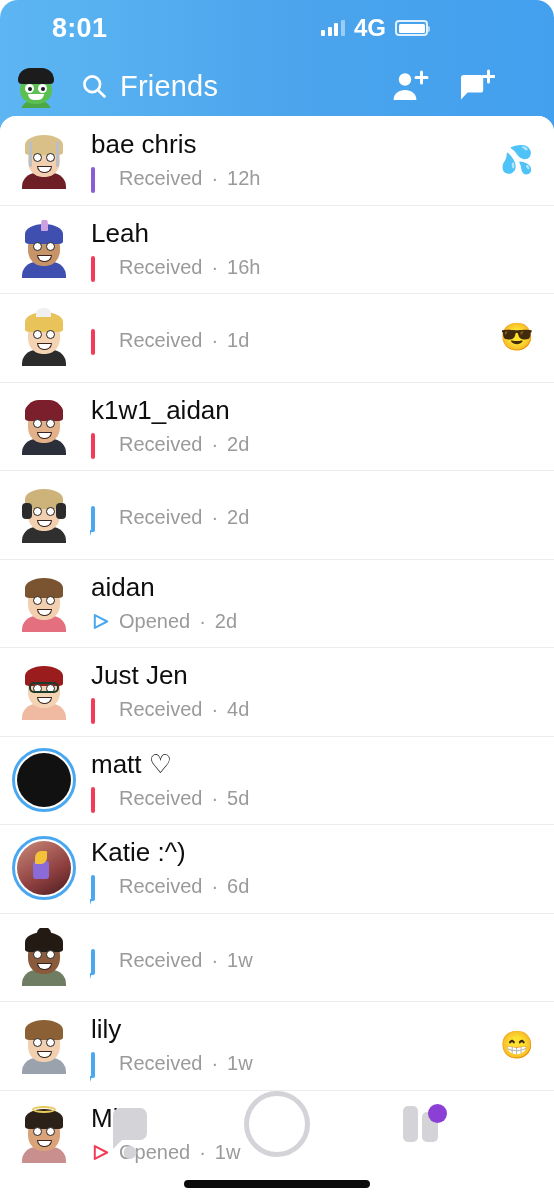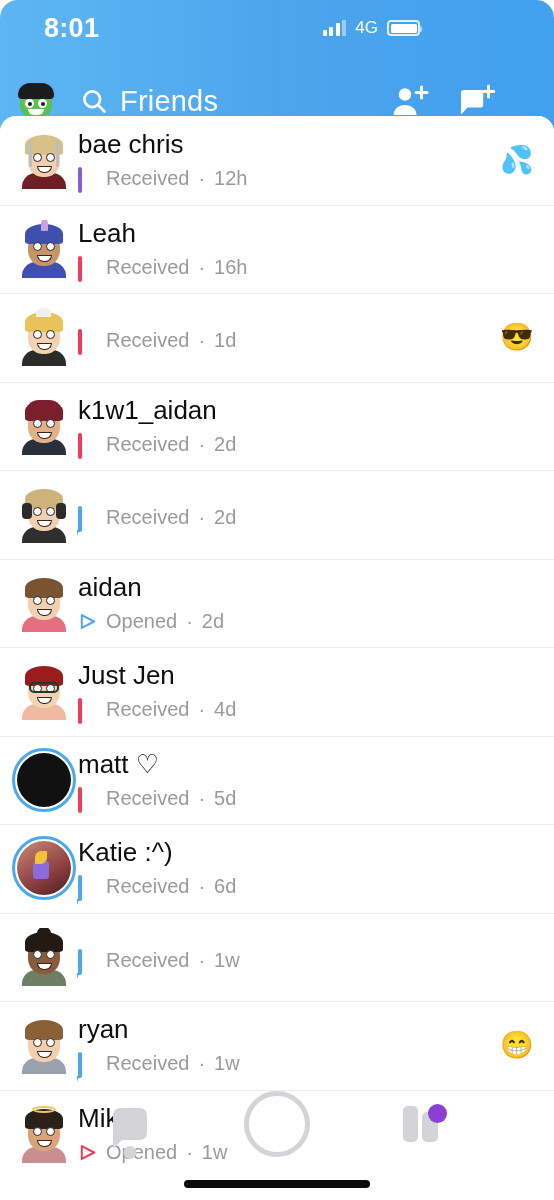--- a/index.html
+++ b/index.html
@@ -12,49 +12,49 @@
   #app {
     position:relative;
     width:554px; height:1200px;
     background:linear-gradient(90deg,#5DB6F2 0%,#4BA4EC 55%,#42A0EF 100%);
     border-radius:18px 18px 0 0;
     overflow:hidden;
   }
 
   
   .statusbar {
-    position:absolute; top:0; left:0; width:450px; height:56px;
+    position:absolute; top:0; left:8px; width:450px; height:56px;
     display:flex; align-items:center; justify-content:space-between;
     padding:0 30px 0 44px;
   }
   .clock {
     color:#fff; font-size:27px; font-weight:bold; letter-spacing:.3px;
   }
   .status-right { display:flex; align-items:center; gap:9px; }
   .bars { display:flex; align-items:flex-end; gap:2.5px; height:16px; }
   .bars i { display:block; width:4px; background:#fff; border-radius:1px; }
   .bars i:nth-child(1){ height:6px; }
   .bars i:nth-child(2){ height:9px; }
   .bars i:nth-child(3){ height:13px; }
   .bars i:nth-child(4){ height:16px; opacity:.45; }
-  .netlabel { color:#fff; font-size:17px; font-weight:400; }
+  .netlabel { color:#fff; font-size:24px; font-weight:700; }
   .battery {
     width:33px; height:16px; border:2px solid rgba(255,255,255,.85);
     border-radius:4px; position:relative; padding:1.5px;
   }
   .battery::after {
     content:""; position:absolute; right:-4px; top:4px;
     width:2px; height:6px; background:rgba(255,255,255,.6);
     border-radius:0 2px 2px 0;
   }
   .battery span { display:block; height:100%; width:100%; background:#fff; border-radius:1.5px; }
 
   
   .header {
-    position:absolute; top:71px; left:0; width:516px; height:60px;
+    position:absolute; top:56px; left:0; width:516px; height:60px;
     display:flex; align-items:center; padding:0 20px 0 14px;
   }
   .profile-avatar {
     width:44px; height:44px; flex:0 0 44px;
     position:relative; overflow:hidden;
   }
   .hulk-head {
     position:absolute; left:6px; top:10px;
     width:32px; height:30px; background:#5BBF52;
     border-radius:50% 50% 46% 46%;
@@ -124,21 +124,21 @@
   .bm-face { position:absolute; border-radius:48% 48% 44% 44%; }
   .bm-eye { position:absolute; width:9px; height:9px; background:#fff;
             border-radius:50%; border:1.5px solid #222; }
   .bm-eye::after { content:""; position:absolute; left:2px; top:2px;
             width:4px; height:4px; border-radius:50%; }
   .bm-mouth { position:absolute; border-radius:0 0 10px 10px; background:#fff;
             border:1.5px solid #3a2420; }
   .bm-body { position:absolute; bottom:0; border-radius:14px 14px 0 0; }
   .bm-acc { position:absolute; }
 
-  .row-text { flex:1 1 auto; min-width:0; }
+  .row-text { flex:1 1 auto; min-width:0; margin-left:13px; }
   .row-name {
     font-size:26px; color:#0e0e0e; font-weight:400;
     line-height:1.15; white-space:nowrap; overflow:hidden;
   }
   .row-sub {
     display:flex; align-items:center; gap:9px;
     margin-top:7px; font-size:20px; color:#9a9a9a;
   }
   .status-glyph { width:19px; height:19px; flex:0 0 19px; position:relative; }
   .sq {
@@ -478,21 +478,21 @@
             <div class="bmoji">
               <div class="bm-body" style="left: 7px; width: 44px; height: 16px; background: rgb(154, 162, 173);"></div>
               <div class="bm-face" style="left: 13px; top: 10px; width: 32px; height: 36px; background: rgb(242, 207, 174);"></div>
               <div class="bm-hair" style="left: 10px; top: 4px; width: 38px; height: 20px; background: rgb(138, 96, 52);"></div>
               <div class="bm-eye" style="left: 18px; top: 22px;"></div>
               <div class="bm-eye" style="left: 31px; top: 22px;"></div>
               <div class="bm-mouth" style="left: 22px; top: 35px; width: 15px; height: 7px;"></div>
             </div>
           </div>
           <div class="row-text">
-            <div class="row-name">ryan</div>
+            <div class="row-name">lily</div>
             <div class="row-sub">
               <span class="status-glyph c-blue"><span class="bub"></span></span>
               <span class="sub-label">Received</span>
               <span>·</span>
               <span class="sub-label">1w</span>
             </div>
           </div>
           <div class="row-emoji">😁</div>
         </div>
         <div class="row">

